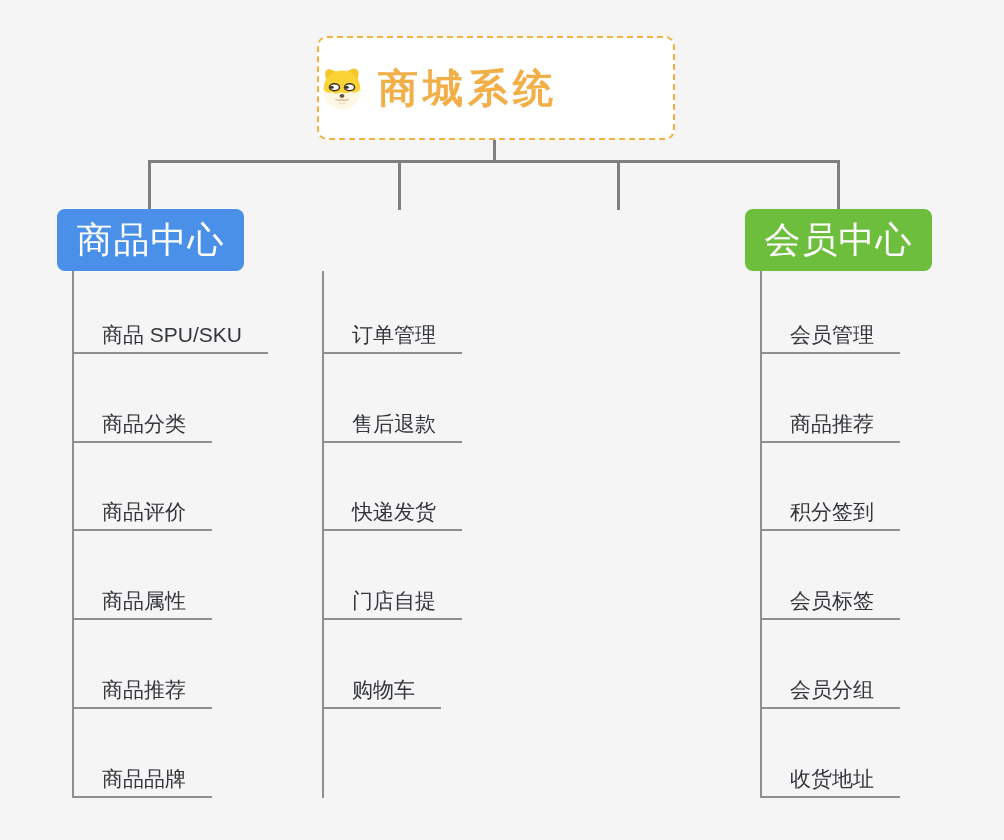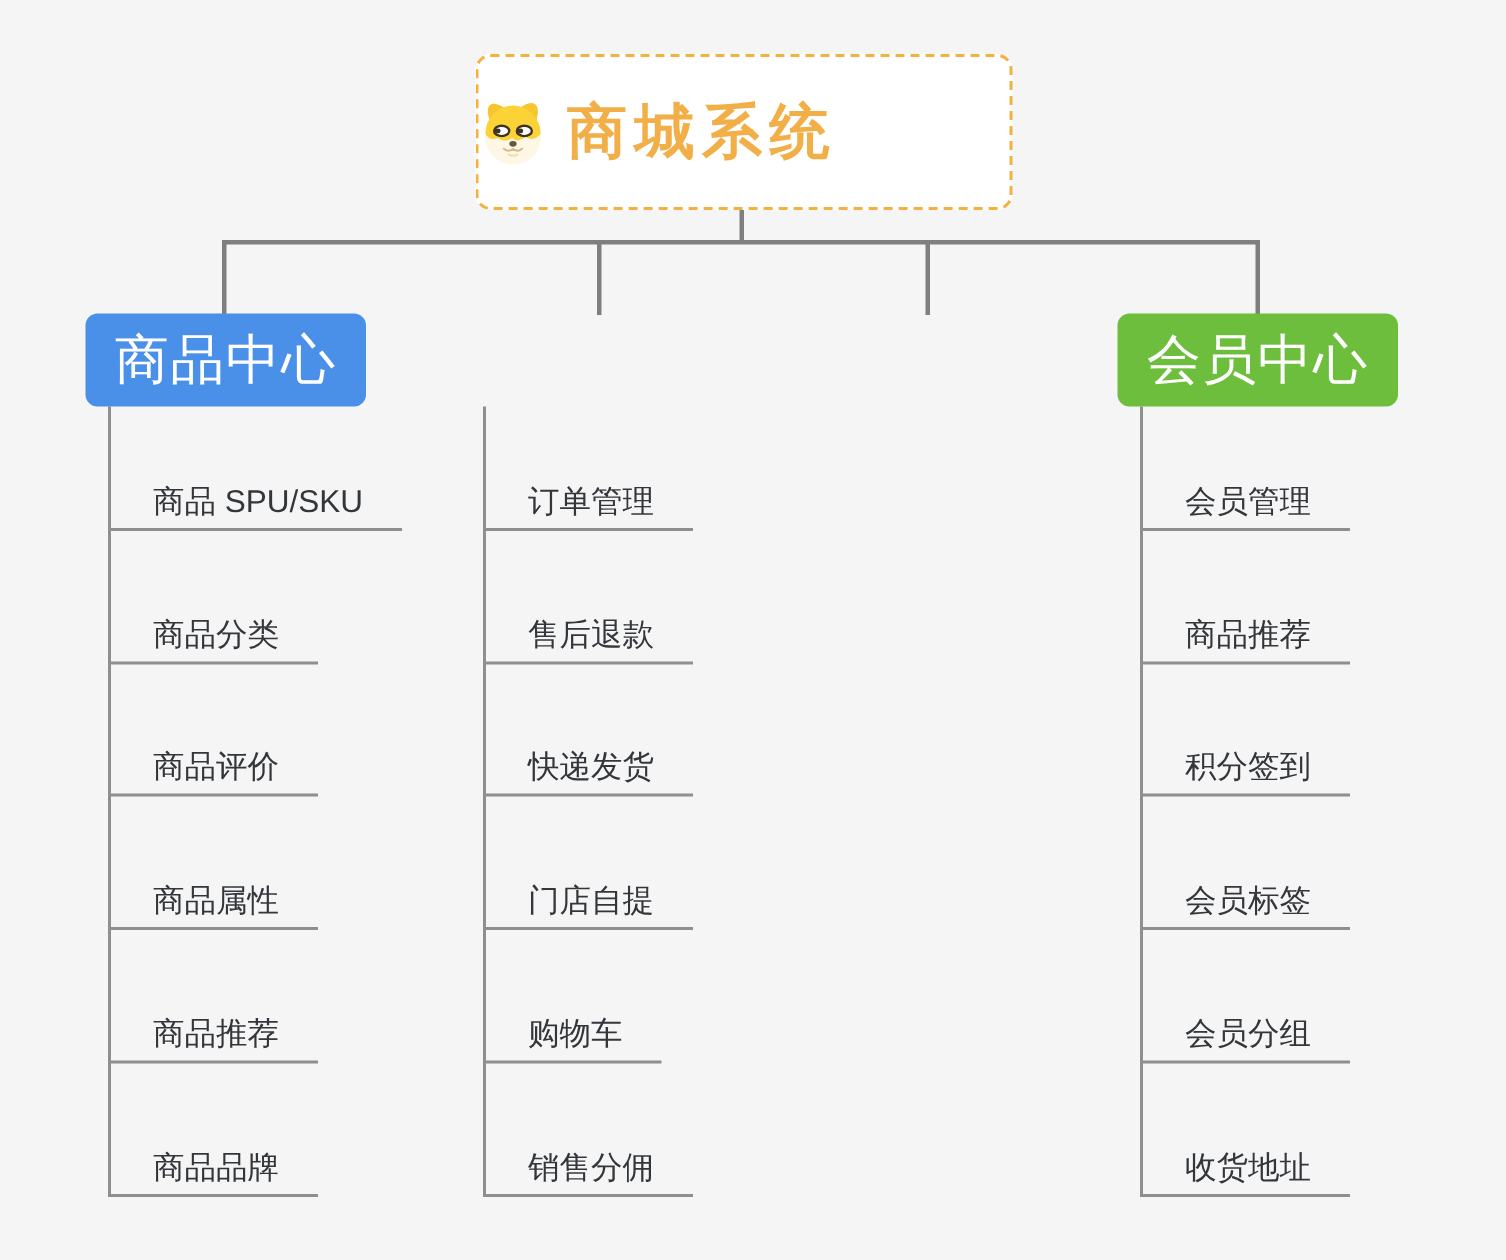--- a/index.html
+++ b/index.html
@@ -104,21 +104,20 @@
     <div class="child-item row-5">商品品牌</div>
   </div>
 
   <div class="branch-col col-1">
     <div class="trunk"></div>
     <div class="child-item row-0">订单管理</div>
     <div class="child-item row-1">售后退款</div>
     <div class="child-item row-2">快递发货</div>
     <div class="child-item row-3">门店自提</div>
     <div class="child-item row-4">购物车</div>
-    <div class="child-item row-5">销售分佣</div>
   </div>
 
 
   <div class="branch-col col-3">
     <div class="branch-header" style="background-color: rgb(109, 190, 60);">会员中心</div>
     <div class="trunk"></div>
     <div class="child-item row-0">会员管理</div>
     <div class="child-item row-1">商品推荐</div>
     <div class="child-item row-2">积分签到</div>
     <div class="child-item row-3">会员标签</div>

